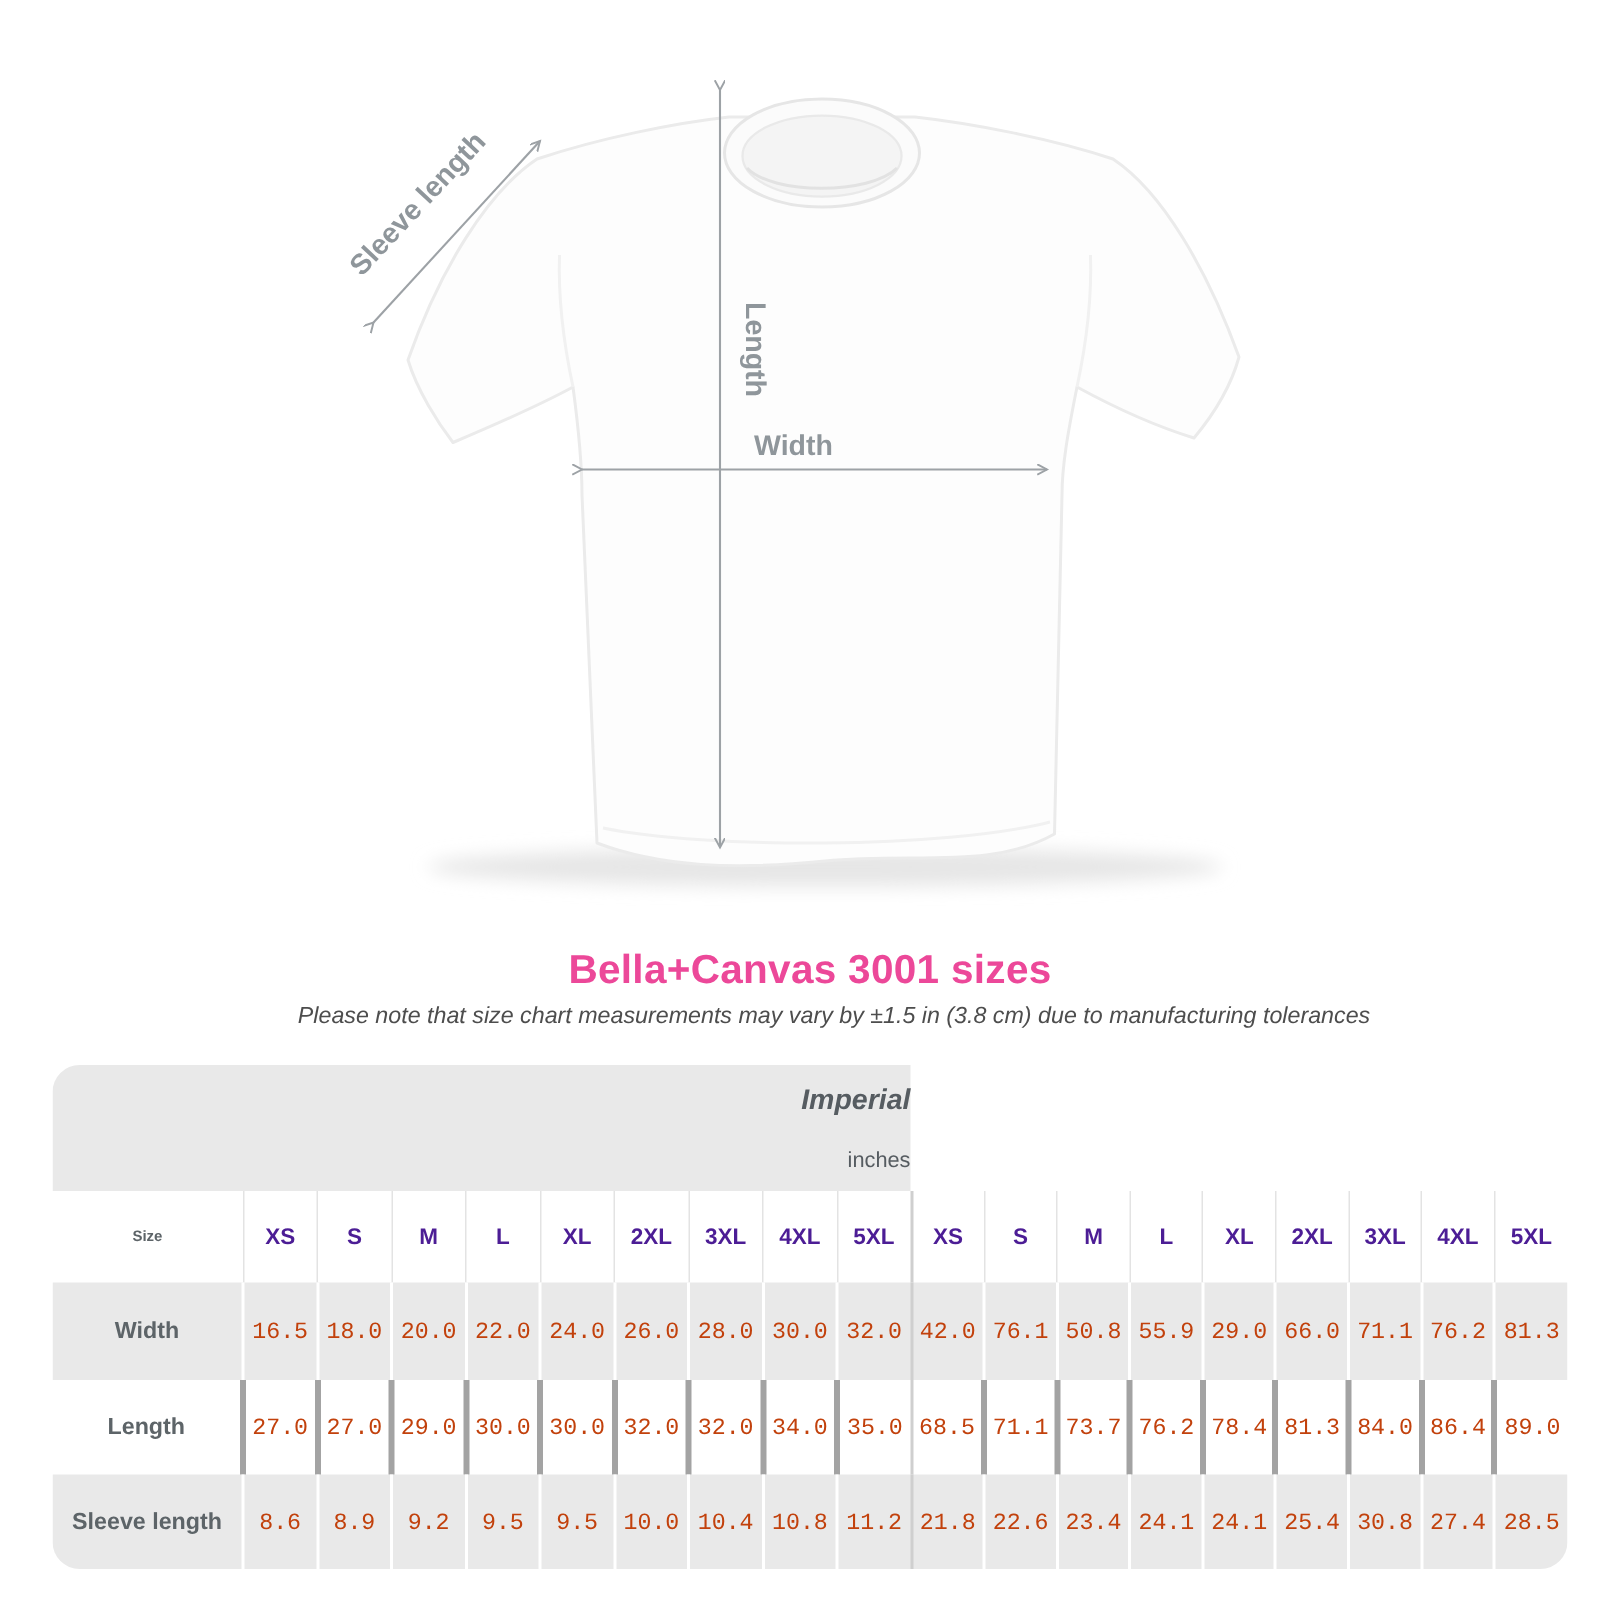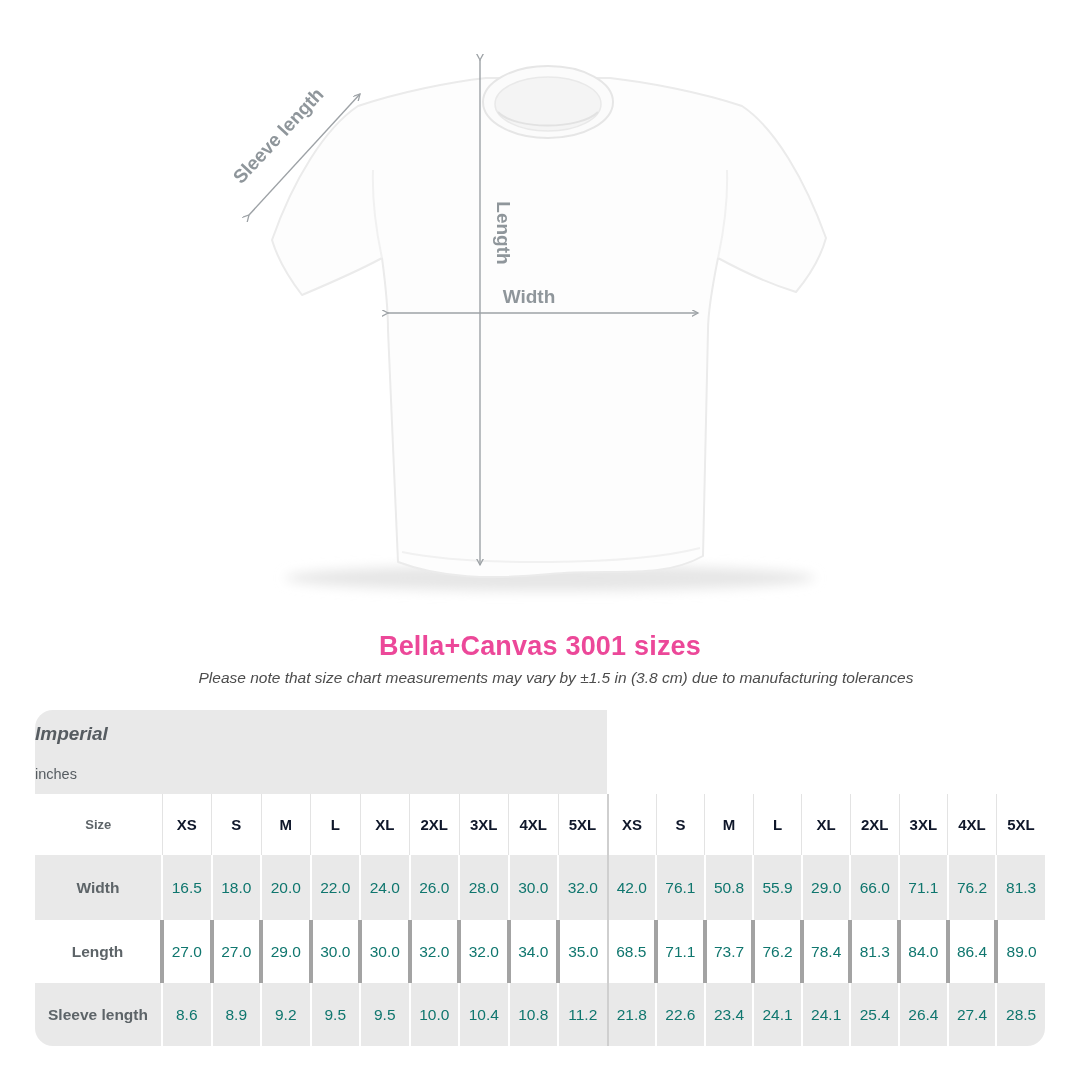--- a/index.html
+++ b/index.html
@@ -14,36 +14,36 @@
   
   .page-title { position:absolute; left:0; top:631px; width:1080px; text-align:center;
                 font-size:27px; font-weight:bold; color:#ec4899; letter-spacing:.2px; }
   .page-subtitle { position:absolute; left:16px; top:669px; width:1080px; text-align:center;
                    font-style:italic; font-size:15.5px; color:#4d4d4d; }
 
   
   .table-card { position:absolute; left:35px; top:710px; width:1010px; height:336px;
                 border-radius:18px; overflow:hidden; background:#fff; }
   .group-header { display:flex; height:84px; }
-  .group { background:#e9e9e9; display:flex; flex-direction:column; align-items:flex-start;
+  .group { background:#e9e9e9; display:flex; flex-direction:column; align-items:flex-end;
            justify-content:center; gap:21px; }
   .group.imperial { width:572px; }
   .group.metric   { width:438px; }
   .group-title { font-size:19px; font-weight:bold; font-style:italic; color:#565c61; }
   .group-unit  { font-size:14.5px; color:#565c61; }
 
   table.size-table { width:1010px; border-collapse:collapse; table-layout:fixed; }
   table.size-table th, table.size-table td { text-align:center; vertical-align:middle; padding:0; }
   tr.hdr-row  { height:61px; }
   tr.data-row-0 { height:65px; }
   tr.data-row-1 { height:63px; }
   tr.data-row-2 { height:63px; }
-  tr.hdr-row th { background:#ffffff; font-size:15px; font-weight:bold; color:#0f172a; }
-  tr.hdr-row th.row-head { font-size:13px; color:#5d6468; }
-  td.val { font-size:15.5px; font-weight:normal; color:#0f766e; }
+  tr.hdr-row th { background:#ffffff; font-size:15px; font-weight:bold; color:#4c1d95; }
+  tr.hdr-row th.row-head { font-size:10px; color:#5d6468; }
+  td.val { font-size:15.5px; font-weight:normal; color:#c2410c;font-family:Liberation Mono, monospace; }
   td.row-head { font-size:15.5px; font-weight:bold; color:#5d6468; }
   tr.gray-row  td { background:#e9e9e9; }
   tr.white-row td { background:#ffffff; }
   
   tr.hdr-row  th.sep  { border-left:1px solid #e3e3e3; }
   tr.white-row td.sep { border-left:4px solid #a3a3a3;margin-left:32px; }
   tr.gray-row  td.sep { border-left:2px solid #ffffff; }
   
   tr.hdr-row  th.mid, tr.white-row td.mid, tr.gray-row td.mid { border-left:2px solid #cfcfcf; }
 </style>
@@ -207,21 +207,21 @@
             <td class="val sep">10.0</td>
             <td class="val sep">10.4</td>
             <td class="val sep">10.8</td>
             <td class="val sep">11.2</td>
             <td class="val mid">21.8</td>
             <td class="val sep">22.6</td>
             <td class="val sep">23.4</td>
             <td class="val sep">24.1</td>
             <td class="val sep">24.1</td>
             <td class="val sep">25.4</td>
-            <td class="val sep">26.4</td>
+            <td class="val sep">30.8</td>
             <td class="val sep">27.4</td>
             <td class="val sep">28.5</td>
           </tr>
         </tbody>
     </table>
   </div>
 
 </div>
 
 </body></html>

